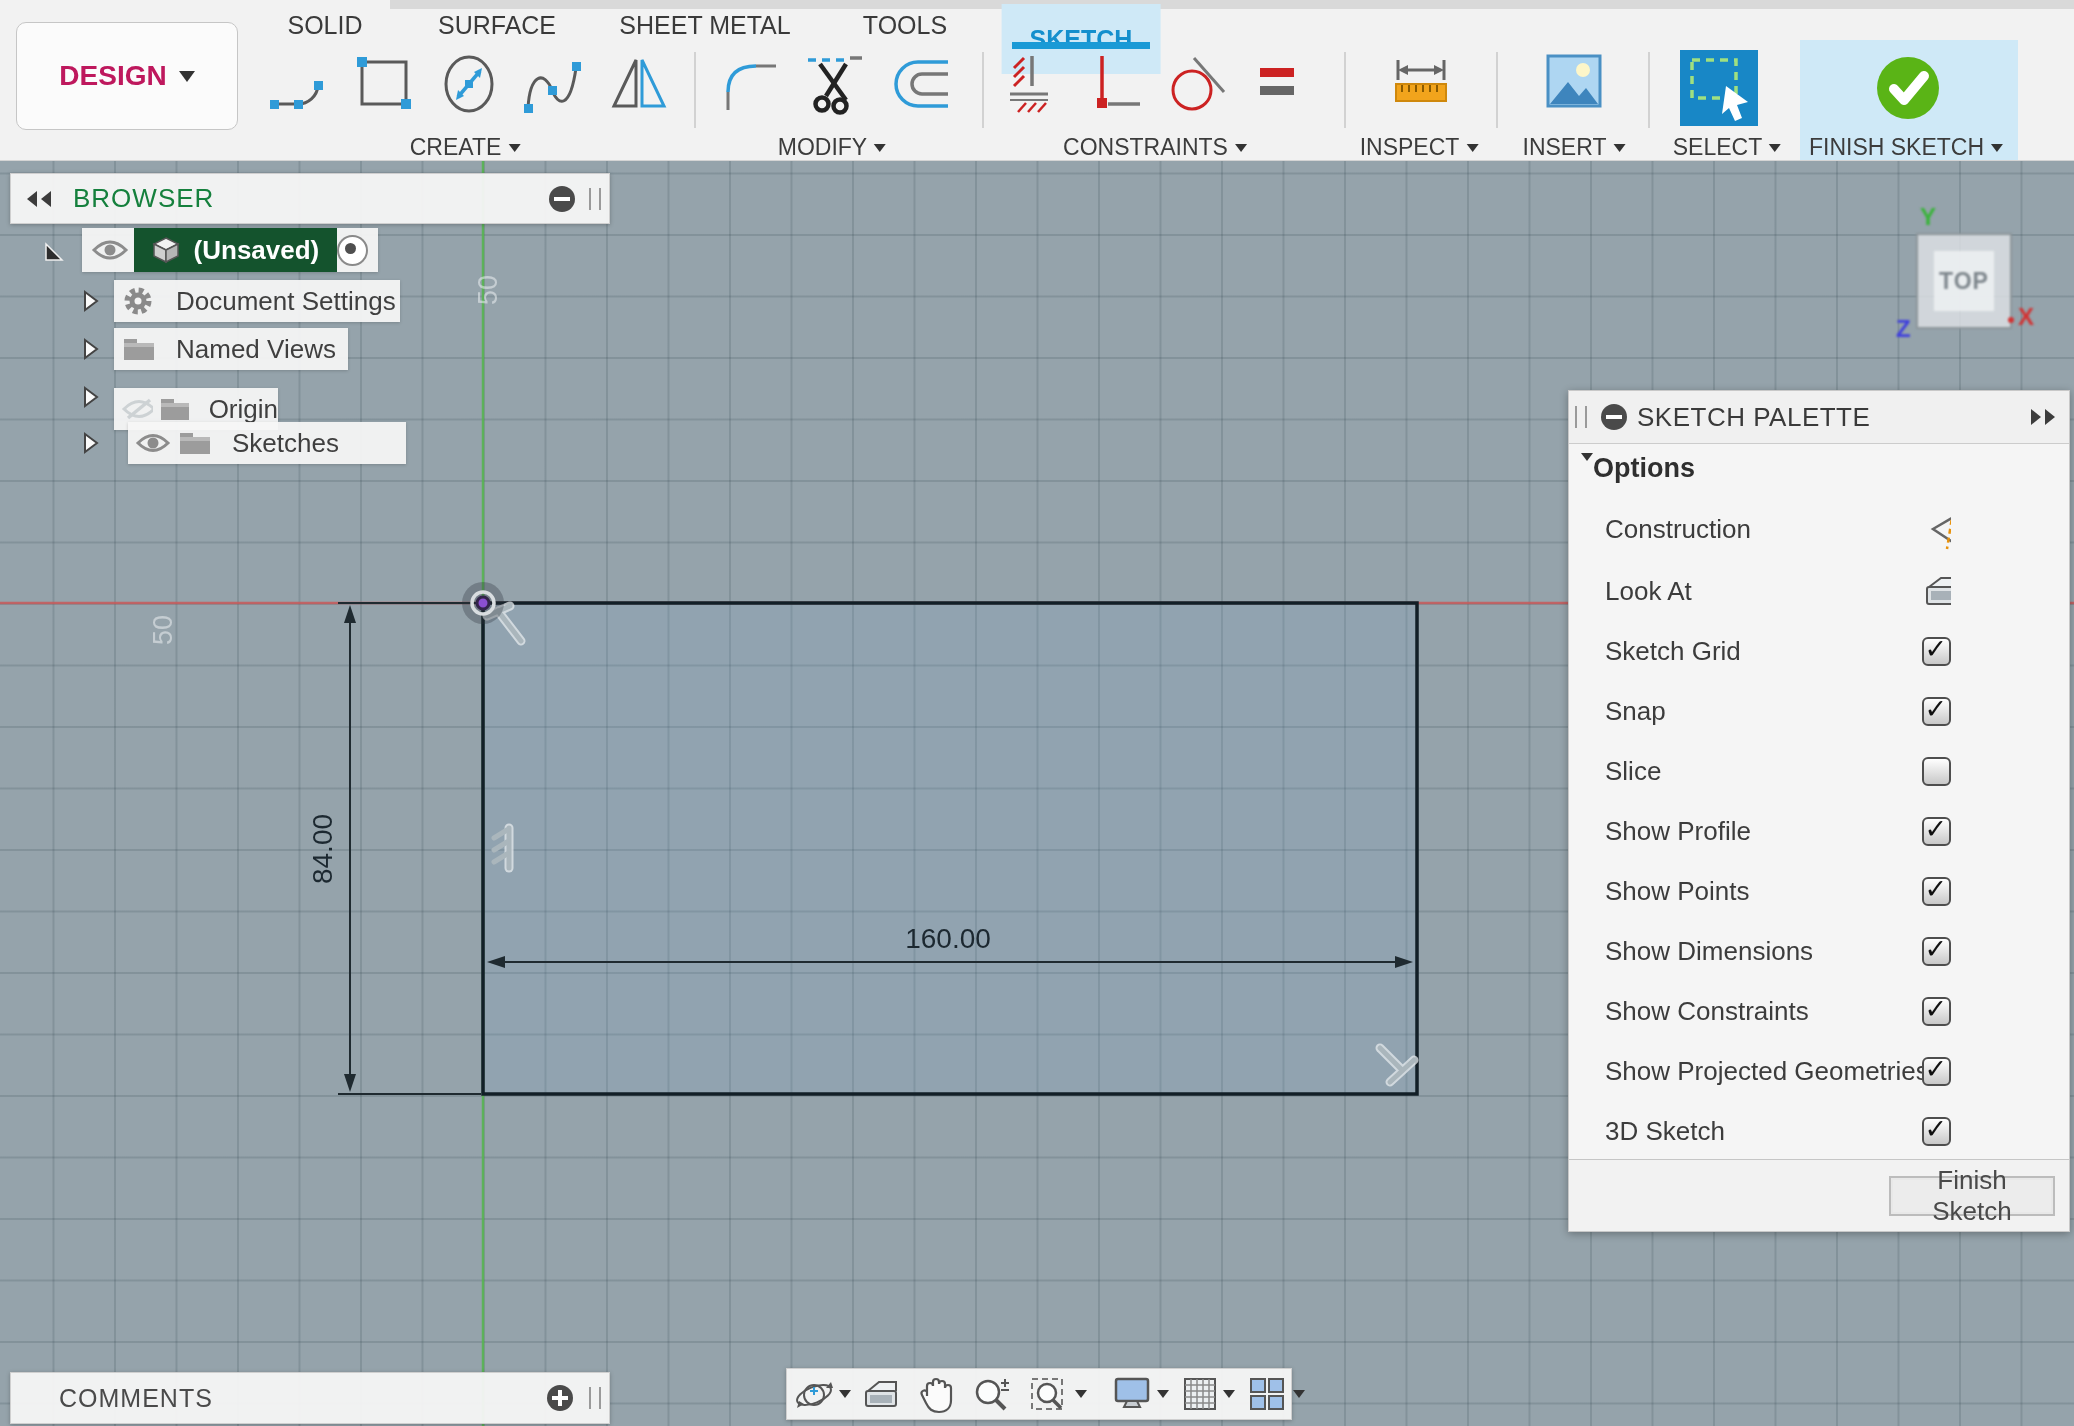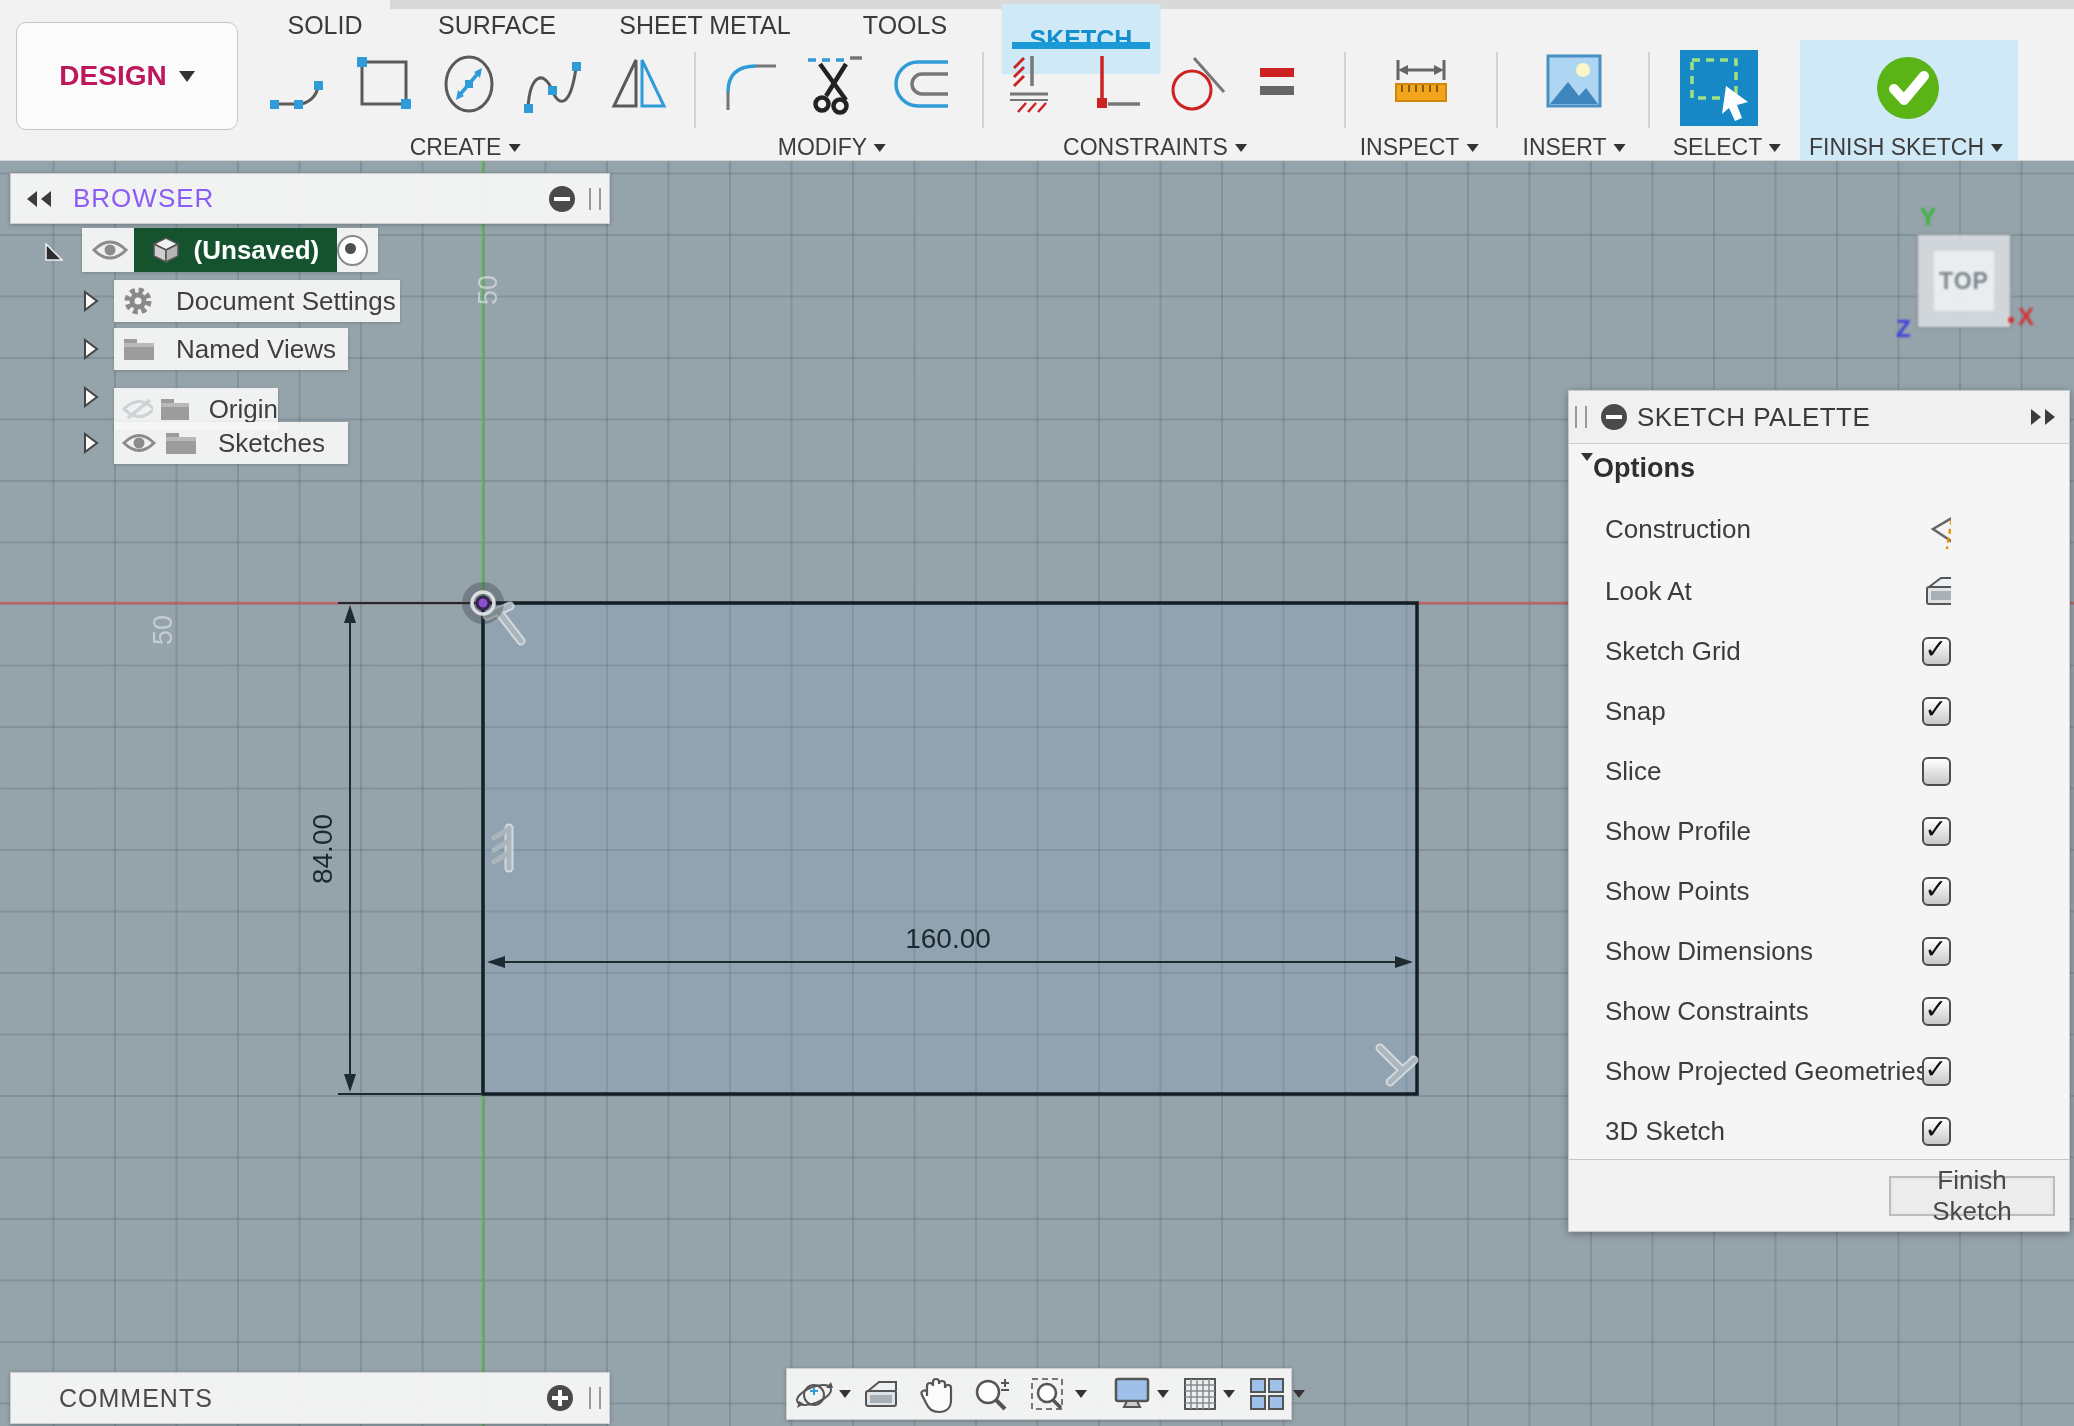--- a/index.html
+++ b/index.html
@@ -25,21 +25,21 @@
   
   .canvas{position:absolute;left:0;top:160px;width:2074px;height:1266px;background-color:#95a3ab;
       background-image:linear-gradient(rgba(40,60,70,0.17) 1.5px,transparent 1.5px),
                        linear-gradient(90deg,rgba(40,60,70,0.17) 1.5px,transparent 1.5px);
       background-size:61.5px 61.5px;background-position:52.5px 12.5px;filter:blur(0.7px);}
   .sketch-svg{position:absolute;left:0;top:0;}
   
   .panelbox{position:absolute;background:rgba(245,245,245,0.96);border:1px solid #cfcfcf;
       box-shadow:0 1px 4px rgba(0,0,0,0.25);}
   .browser-header{left:10px;top:173px;width:598px;height:49px;display:flex;align-items:center;}
-  .browser-header .title{font-size:26px;color:#8b5cf6;letter-spacing:1px;margin-left:18px;}
+  .browser-header .title{font-size:26px;color:#15803d;letter-spacing:1px;margin-left:18px;}
   .hdr-grip{width:8px;height:22px;border-left:2px solid #9a9a9a;border-right:2px solid #9a9a9a;}
   .circle-ic{width:26px;height:26px;border-radius:50%;background:#4a4a4a;position:relative;}
   .circle-ic::after{content:"";position:absolute;left:5px;top:11px;width:16px;height:4px;background:#fff;}
   .circle-ic.plus::before{content:"";position:absolute;left:11px;top:5px;width:4px;height:16px;background:#fff;}
   .tree-row{position:absolute;display:flex;align-items:center;background:rgba(245,245,245,0.94);
       box-shadow:0 1px 3px rgba(0,0,0,0.18);}
   .tree-label{font-size:26px;color:#3f3f3f;}
   .sel-box{background:#14532d;height:100%;display:flex;align-items:center;gap:14px;padding:0 18px;}
   .sel-box .tree-label{color:#fff;font-weight:bold;}
   .exp{position:absolute;}
@@ -365,21 +365,21 @@
       <rect x="2" y="4" width="13" height="7" fill="#9c9c9c"></rect>
         <rect x="2" y="8" width="30" height="17" fill="#9c9c9c"></rect>
       <rect x="2" y="8" width="30" height="4" fill="#b9b9b9"></rect>
     </svg>
     <span class="tree-label" style="margin-left:20px">Origin</span>
   </div>
 
   <svg class="exp" style="left:83px;top:432px" width="16" height="22">
     <polygon points="2,2 14,11 2,20" fill="#fafafa" stroke="#444" stroke-width="2"></polygon>
     </svg>
-  <div class="tree-row" style="left:114px;top:422px;width:234px;height:42px">
+  <div class="tree-row" style="left:128px;top:422px;width:278px;height:42px">
     <svg width="38" height="26" style="margin-left:6px">
       <path d="M4 13 Q19 -2 34 13 Q19 28 4 13 Z" fill="none" stroke="#8c8c8c" stroke-width="3"></path>
       <circle cx="19" cy="13" r="5.5" fill="#8c8c8c"></circle>
     </svg>
     <svg width="34" height="28" style="margin-left:6px">
       <rect x="2" y="4" width="13" height="7" fill="#9c9c9c"></rect>
         <rect x="2" y="8" width="30" height="17" fill="#9c9c9c"></rect>
       <rect x="2" y="8" width="30" height="4" fill="#b9b9b9"></rect>
     </svg>
     <span class="tree-label" style="margin-left:20px">Sketches</span>

